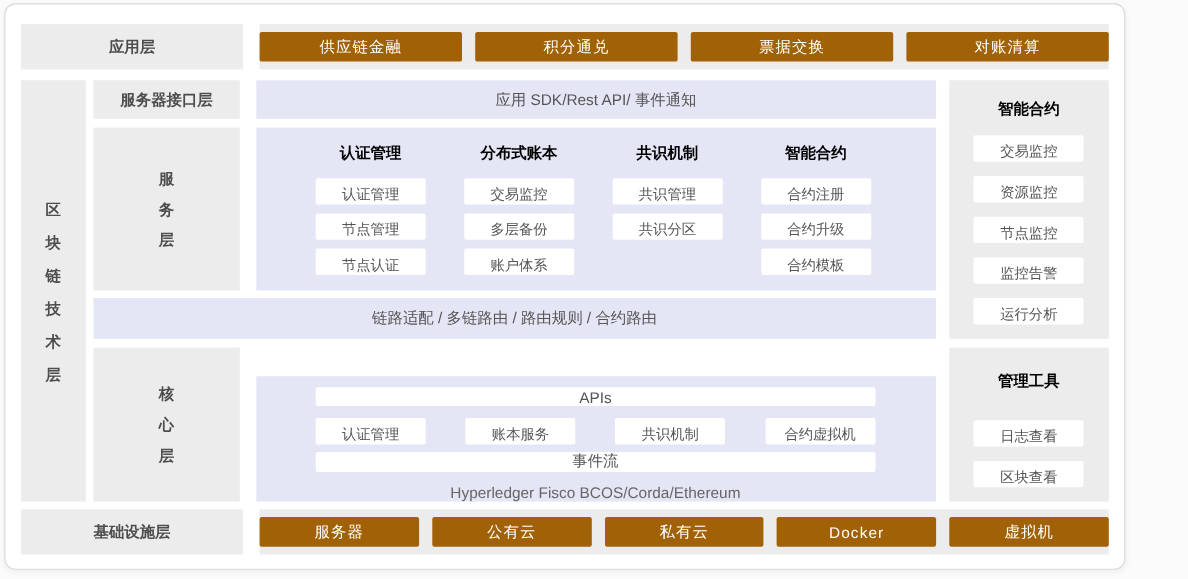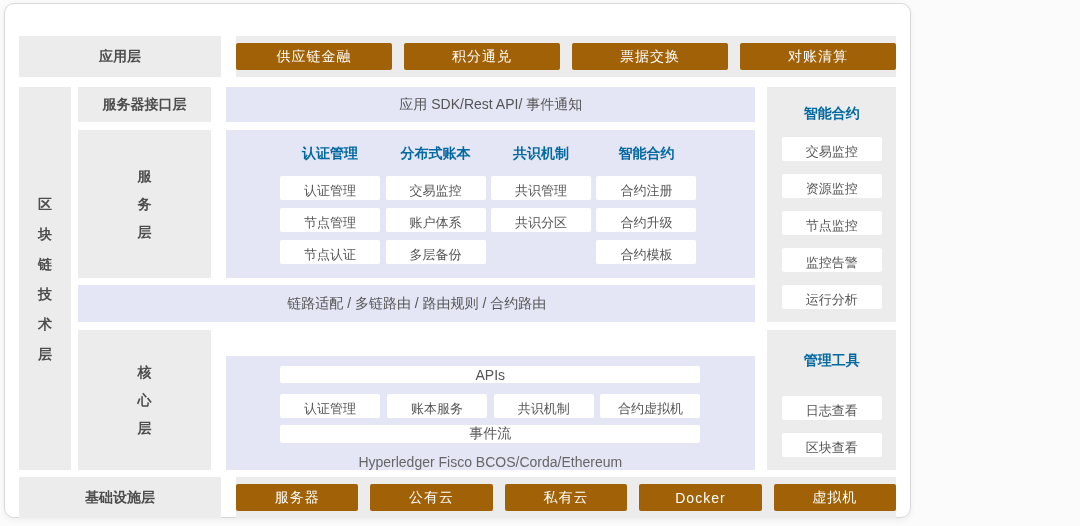--- a/index.html
+++ b/index.html
@@ -1,22 +1,22 @@
 <!DOCTYPE html>
 <html><head>
 <meta charset="utf-8">
 <style>
   * { margin:0; padding:0; box-sizing:border-box; }
   html,body { width:1080px; height:526px; background:#fbfbfc; font-family:"Liberation Sans","DejaVu Sans",sans-serif; }
   .stage { position:relative; width:1080px; height:526px; }
   .card {
-    position:absolute; left:4px; top:3px; width:907px; height:515px;
+    position:absolute; left:4px; top:3px; width:1019px; height:515px;
     background:#ffffff; border:1px solid #d9d9d9; border-radius:10px;
     box-shadow:0 2px 6px rgba(0,0,0,.06);
-    padding:32px 14px 0 14px;
+    padding:18px 14px 0 14px;
   }
   
   .gray { background:#ececec; }
   .lav  { background:#e4e6f5; }
   .chip-label {
     display:flex; align-items:center; justify-content:center;
     font-size:14px; font-weight:600; color:#4d4d4d;
   }
   .btn-strip { flex:1; background:#ececec; display:flex; gap:12px; align-items:center; }
   .btn {
@@ -27,21 +27,21 @@
   .wbox {
     width:100px; height:24px; background:#ffffff; border-radius:2px;
     display:flex; align-items:flex-end; justify-content:center;
     font-size:13px; color:#555555; flex:none;
   }
   .bar-wide {
     height:25px; background:#ffffff; border-radius:2px;
     display:flex; align-items:center; justify-content:center;
     font-size:14px; color:#555555;
   }
-  .blue-head { font-size:14px; font-weight:bold; color:#0369a1; }
+  .blue-head { font-size:14px; font-weight:bold; color:#000000; }
   .vtext {
     width:16px; font-size:14px; font-weight:600; color:#4d4d4d;
     word-break:break-all; text-align:center; line-height:28px;
   }
   
   .row-app   { display:flex; gap:15px; height:41px; margin-bottom:10px; }
   .row-app .chip-label, .row-infra .chip-label { width:202px; flex:none; }
   .row-main  { display:flex; height:383px; }
   .row-infra { display:flex; gap:15px; height:41px; margin-top:7px; }
 
@@ -143,25 +143,25 @@
             </div>
             <div class="svc-col">
               <div class="svc-head blue-head">分布式账本</div>
               <div>
 
                   <div class="wbox">
                     <span>交易监控</span>
                   </div>
 
                   <div class="wbox">
+                    <span>多层备份</span>
+                  </div>
+
+                  <div class="wbox">
                     <span>账户体系</span>
-                  </div>
-
-                  <div class="wbox">
-                    <span>多层备份</span>
                   </div>
                 </div>
             </div>
             <div class="svc-col">
               <div class="svc-head blue-head">共识机制</div>
               <div>
 
                   <div class="wbox">
                     <span>共识管理</span>
                   </div>

